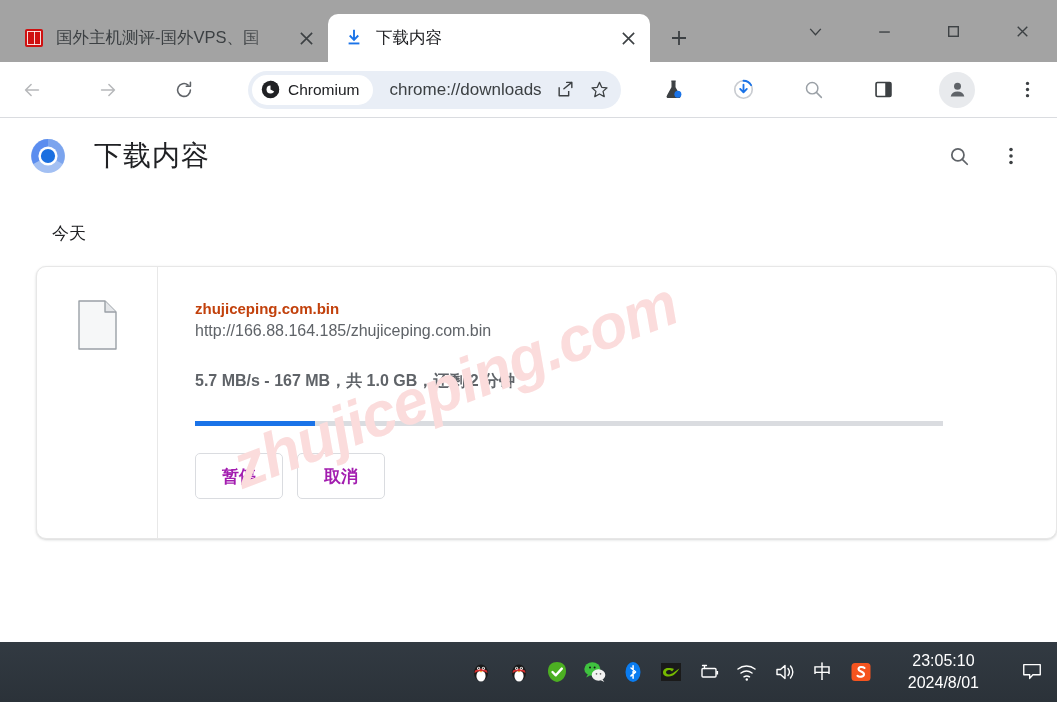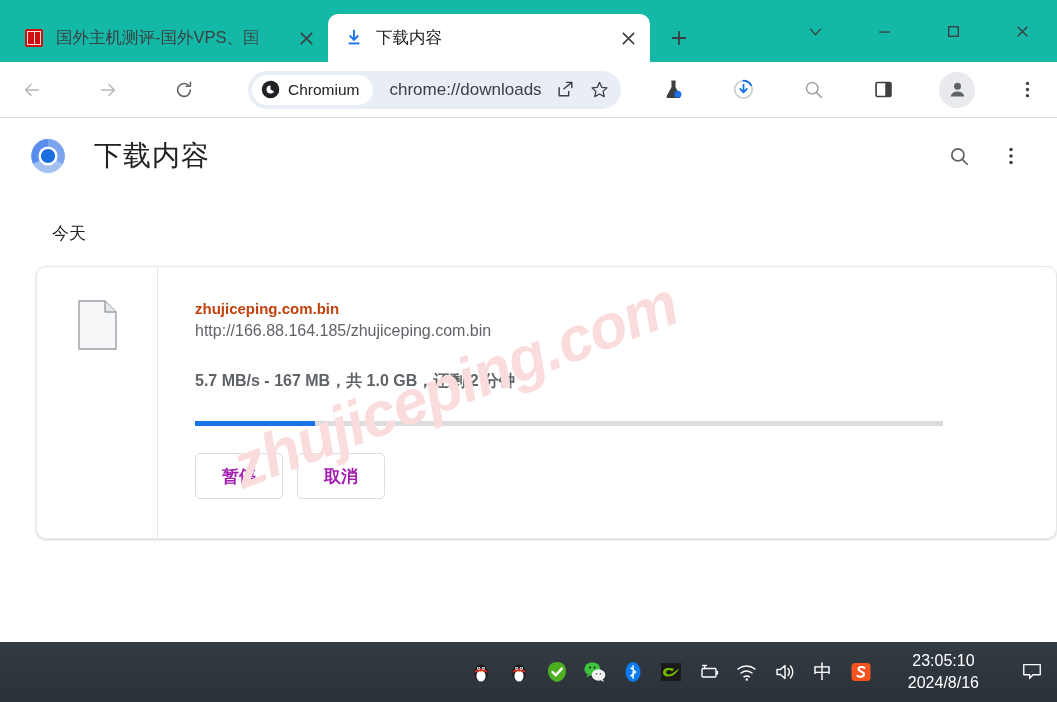--- a/index.html
+++ b/index.html
@@ -15,21 +15,21 @@
     position: absolute; left: 0; top: 0;
     width: 1057px; height: 642px;
     background: #ffffff;
     overflow: hidden;
   }
 
   
   .tabstrip {
     position: relative;
     height: 62px;
-    background: #14b8a6;
+    background: #a3a3a3;
     display: flex;
     align-items: flex-end;
     padding-left: 8px;
   }
   .tab {
     position: relative;
     height: 48px;
     display: flex;
     align-items: center;
     padding: 0 10px 0 16px;
@@ -649,21 +649,21 @@
 
     <span class="tray-icon">
       <svg viewBox="0 0 24 24">
         <rect x="2.5" y="3" width="19" height="18" rx="3.5" fill="#f5541f"></rect>
         <path d="M15.5 8 C14 6.6 9.5 6.4 9.5 9.2 C9.5 11.8 15 11.2 15 14.2 C15 17 10 17.4 8.5 15.8" stroke="#ffffff" stroke-width="2.1" fill="none" stroke-linecap="round"></path>
       </svg>
     </span>
 
     <div class="clock">
       <div>23:05:10</div>
-      <div>2024/8/16</div>
+      <div>2024/8/01</div>
     </div>
 
     <span class="notif-icon">
       <svg viewBox="0 0 24 24">
         <path d="M3 4 L21 4 L21 15 L13 15 L9.5 19 L9.5 15 L3 15 Z" stroke="#ffffff" stroke-width="1.5" fill="none" stroke-linejoin="round"></path>
       </svg>
     </span>
   </div>
 </div>
 

